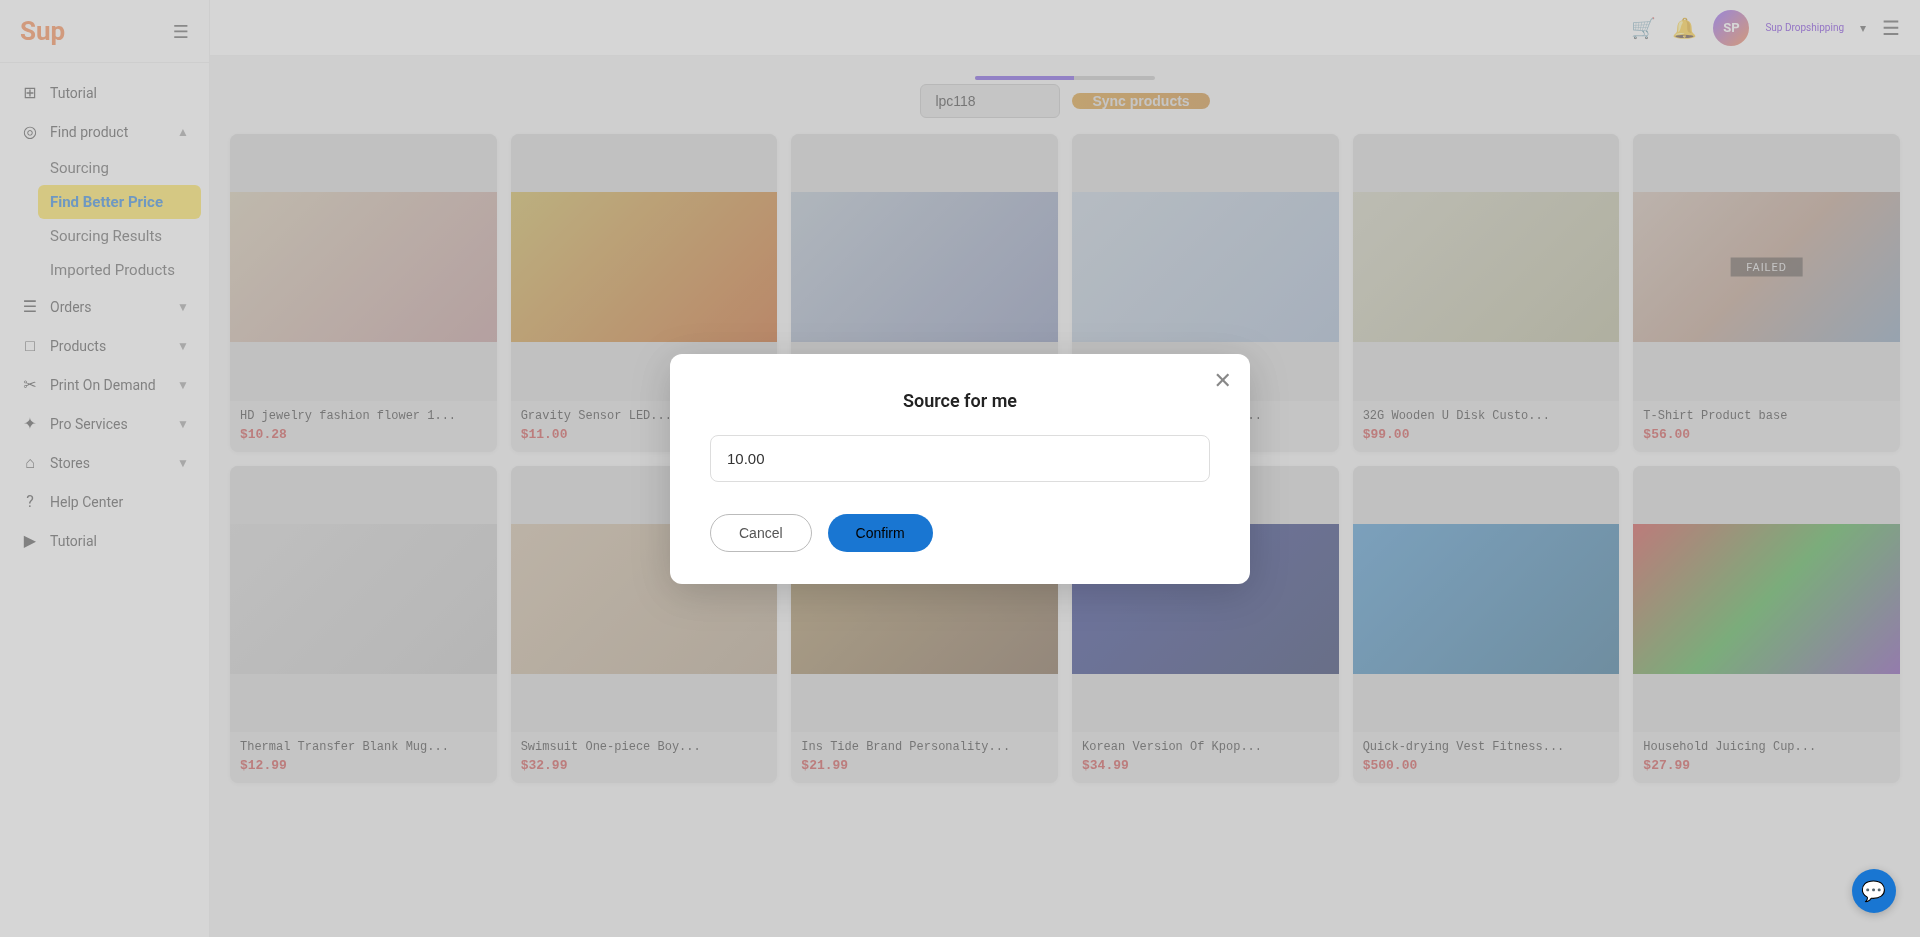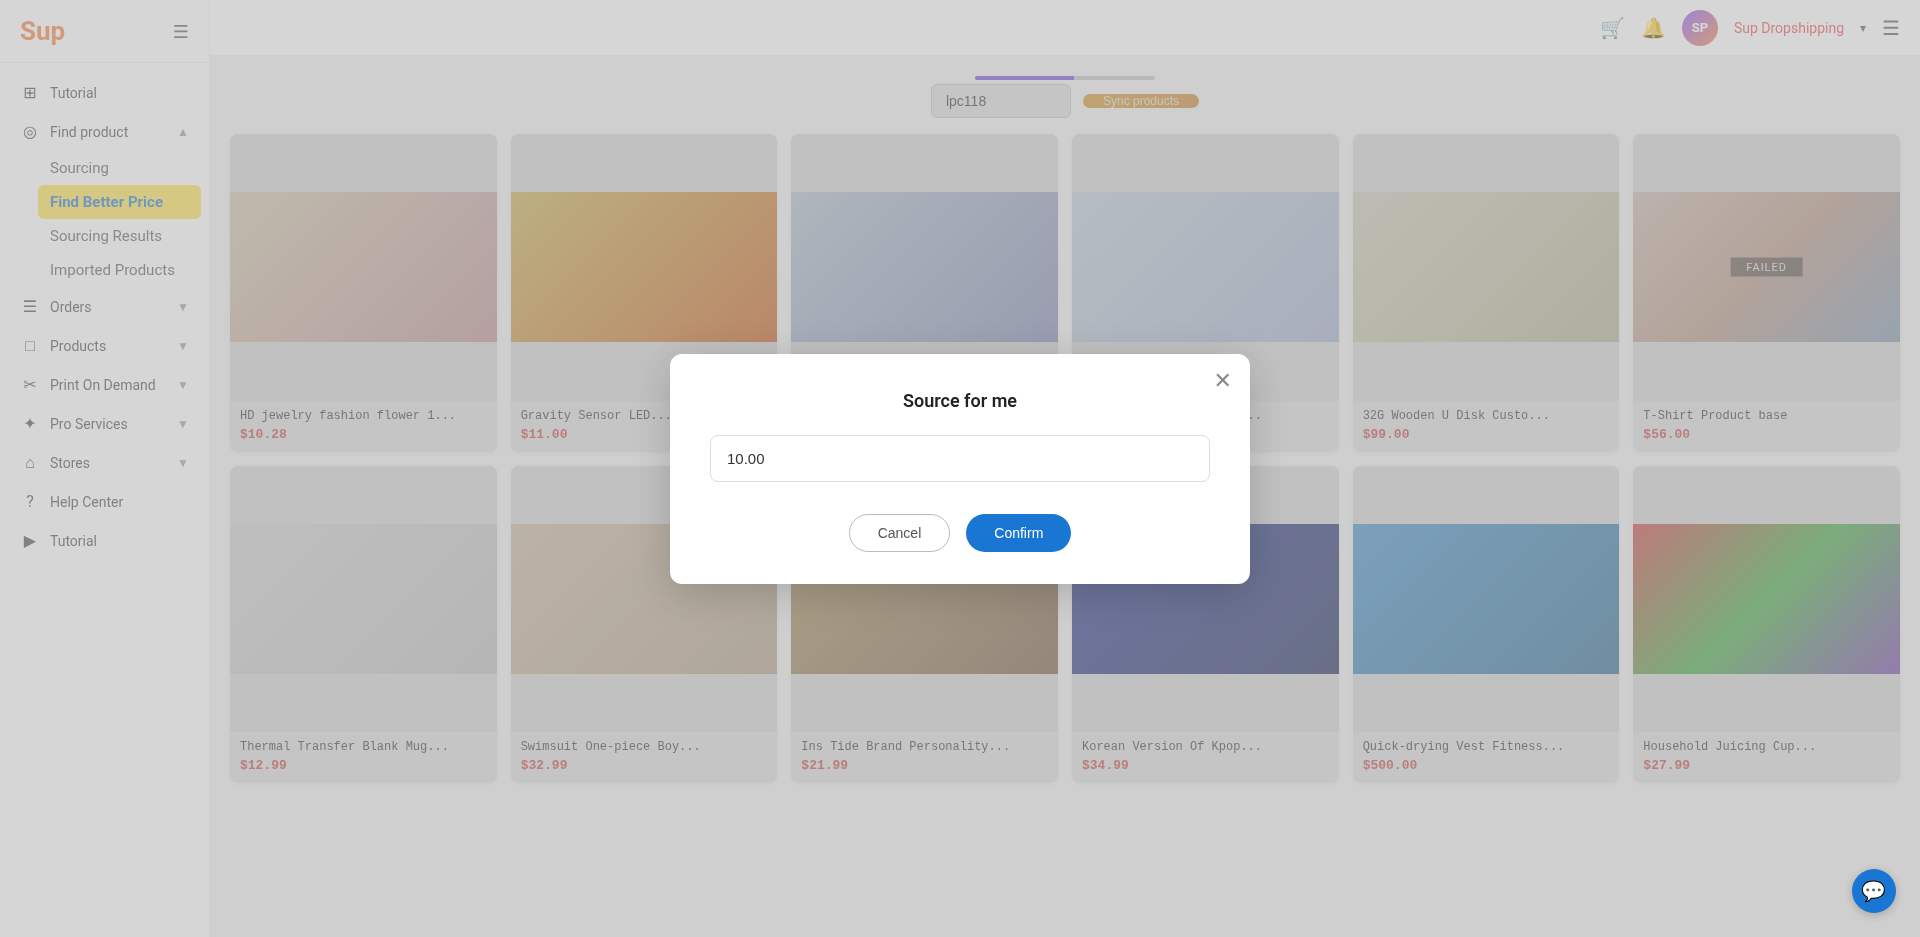--- a/index.html
+++ b/index.html
@@ -76,21 +76,21 @@
     }
     .topbar-icons { display: flex; align-items: center; gap: 16px; }
     .topbar-icon { font-size: 20px; color: #555; cursor: pointer; }
     .avatar-circle {
       width: 36px; height: 36px;
       border-radius: 50%;
       background: linear-gradient(135deg, #7b4fff, #f47a3a);
       display: flex; align-items: center; justify-content: center;
       color: #fff; font-size: 13px; font-weight: 700;
     }
-    .user-name { font-size: 14px; color: #ef4444; }
+    .user-name { font-size: 10px; color: #6d28d9; }
     .dropdown-arrow { font-size: 12px; color: #555; }
     .hamburger { font-size: 20px; color: #555; cursor: pointer; }
 
     
     .content-area {
       flex: 1;
       padding: 20px;
       overflow-y: auto;
       position: relative;
     }
@@ -113,23 +113,23 @@
       min-width: 140px;
       appearance: none;
       cursor: pointer;
     }
     .sync-btn {
       background: linear-gradient(90deg, #f5a623, #e8952a);
       color: #fff;
       border: none;
       border-radius: 20px;
       padding: 0 20px;
-      font-size: 12px;
-      cursor: pointer;
-      font-weight: 400;
+      font-size: 14px;
+      cursor: pointer;
+      font-weight: 700;
     }
     .progress-bar-container {
       width: 100%;
       display: flex;
       justify-content: center;
       margin-bottom: 4px;
     }
     .progress-bar {
       width: 180px;
       height: 4px;
@@ -235,38 +235,37 @@
       border: 1px solid #ddd;
       border-radius: 8px;
       padding: 14px 16px;
       font-size: 15px;
       color: #333;
       outline: none;
       margin-bottom: 32px;
     }
     .modal-actions {
       display: flex;
-      justify-content: center;
       gap: 16px;
     }
     .btn-cancel {
       padding: 10px 28px;
       border: 1.5px solid #bbb;
       border-radius: 20px;
       background: #fff;
       color: #555;
       font-size: 14px;
       cursor: pointer;
     }
     .btn-confirm {
       padding: 10px 28px;
       border: none;
       border-radius: 20px;
       background: #1976d2;
-      color: #ffffff;
+      color: #000000;
       font-size: 14px;
       cursor: pointer;
       font-weight: 500;
     }
 
     
     .chat-bubble {
       position: fixed;
       bottom: 24px;
       right: 24px;

